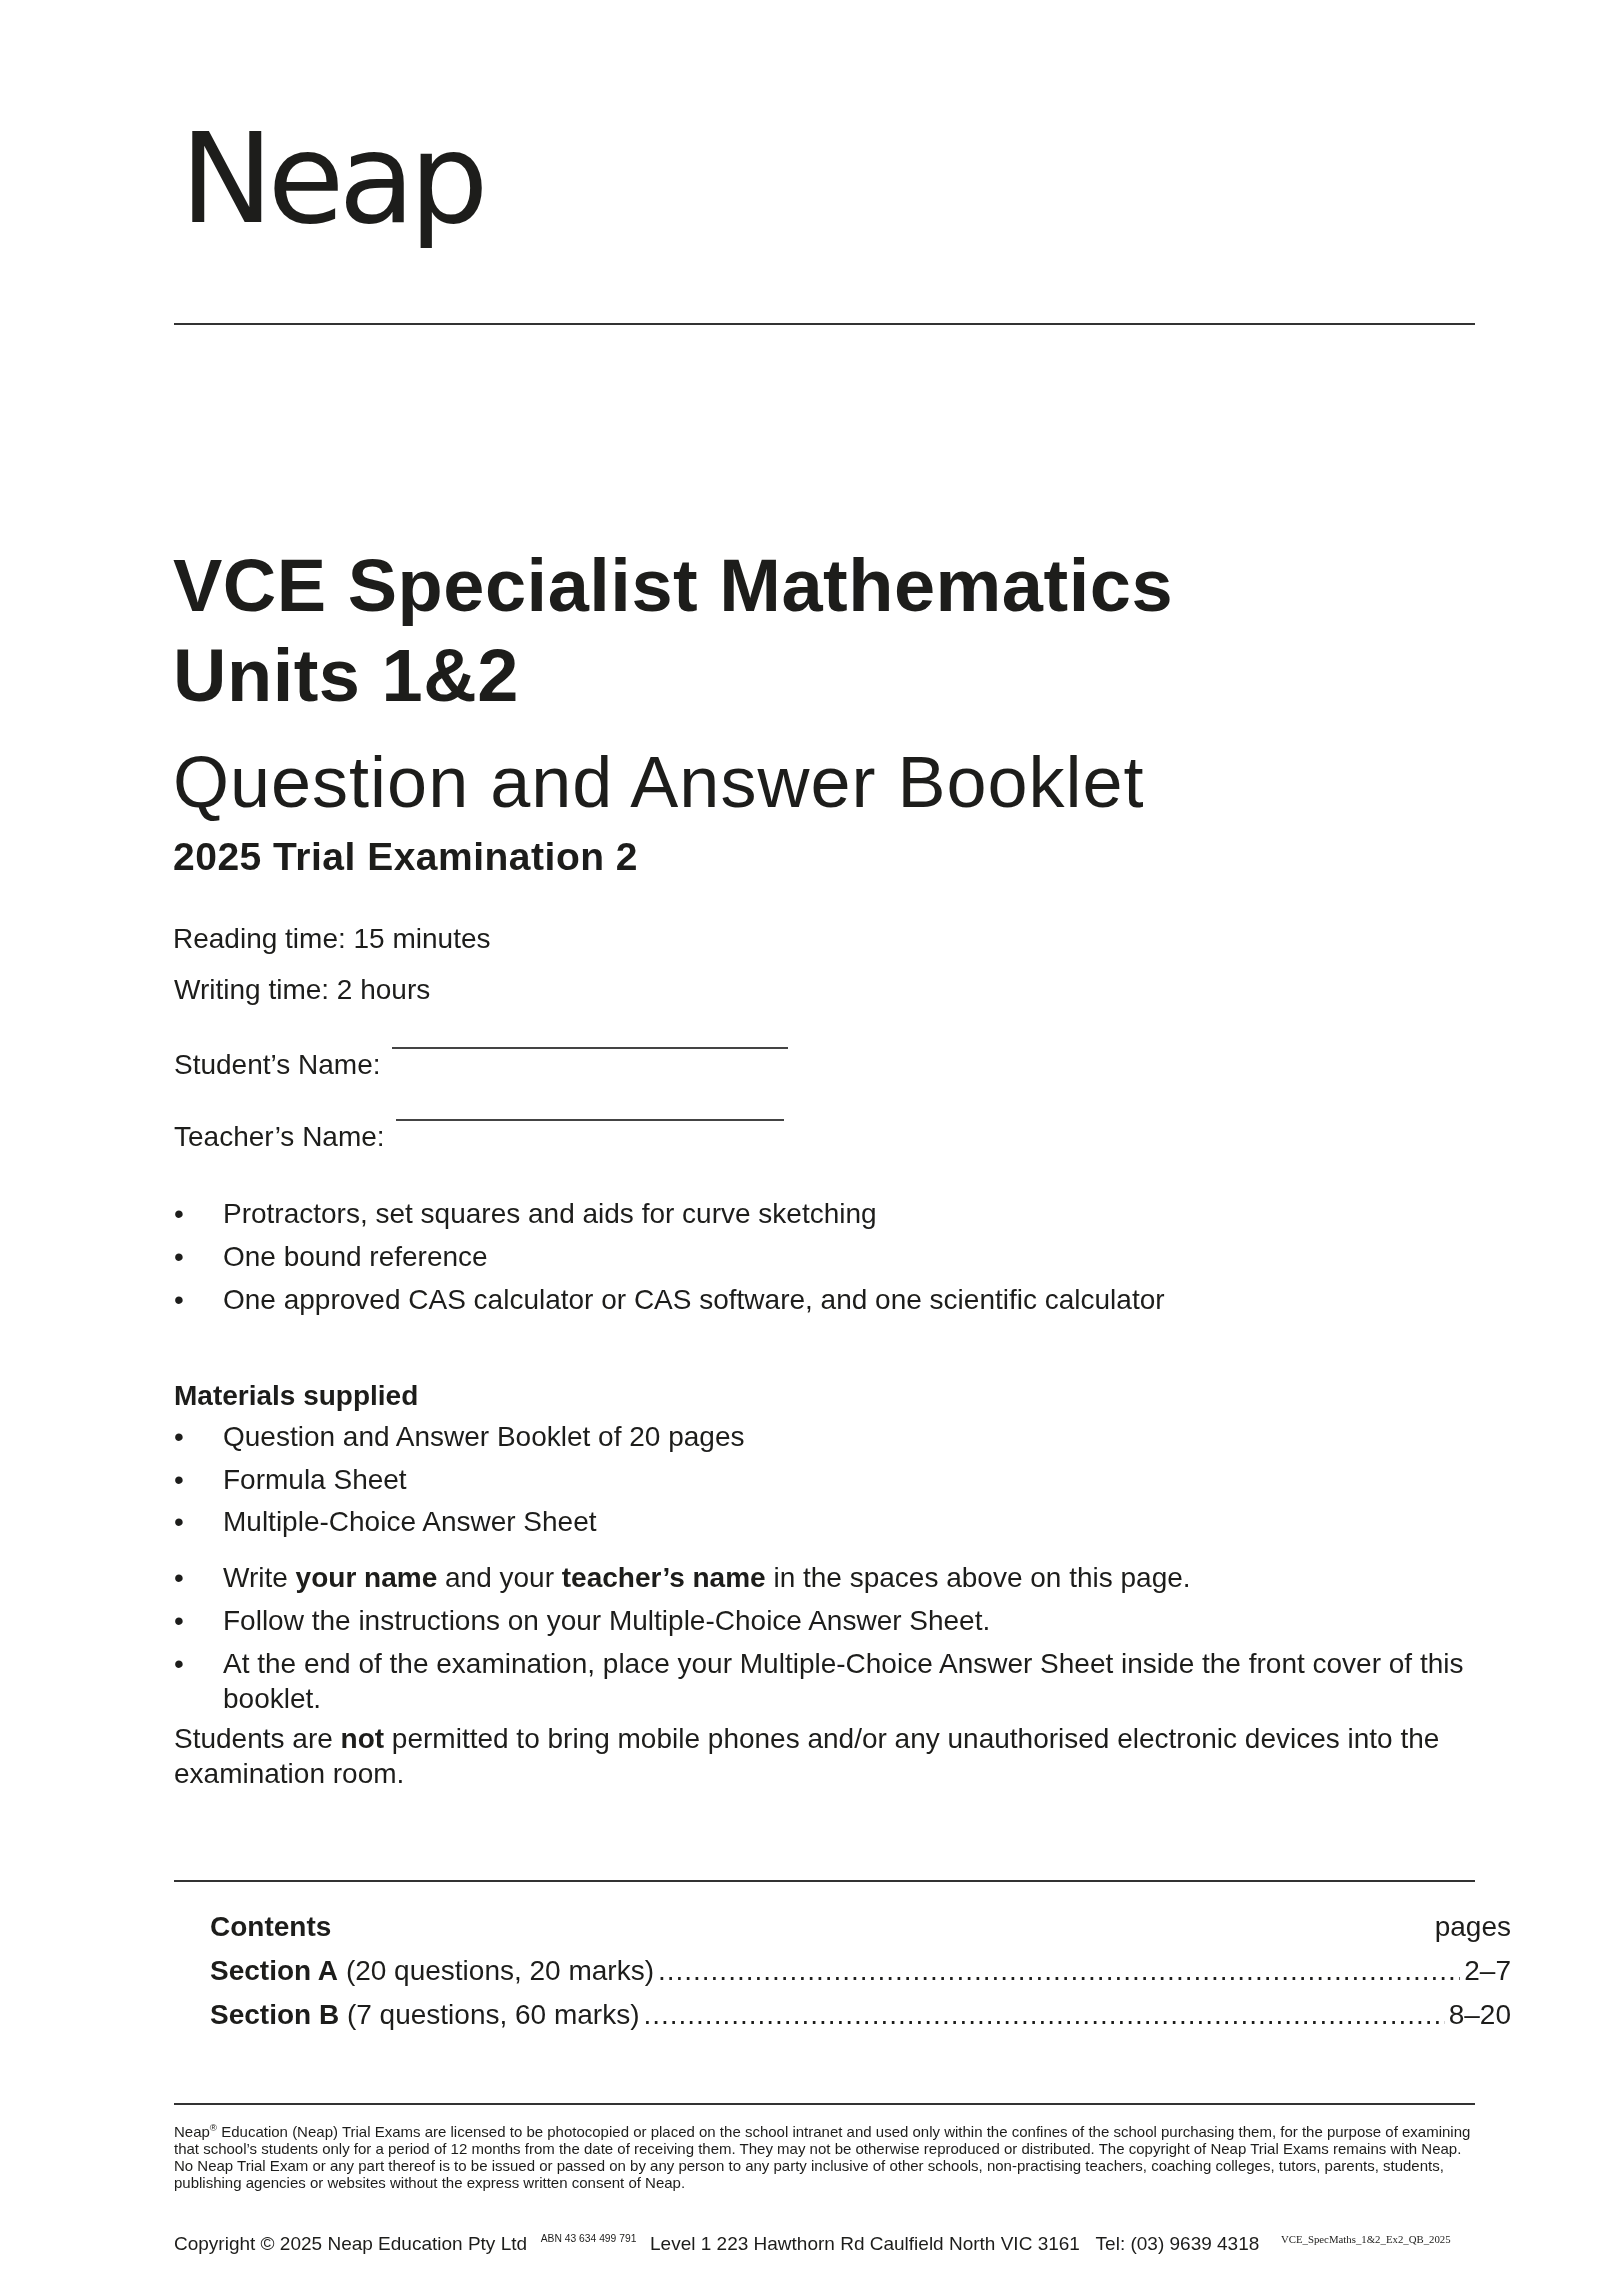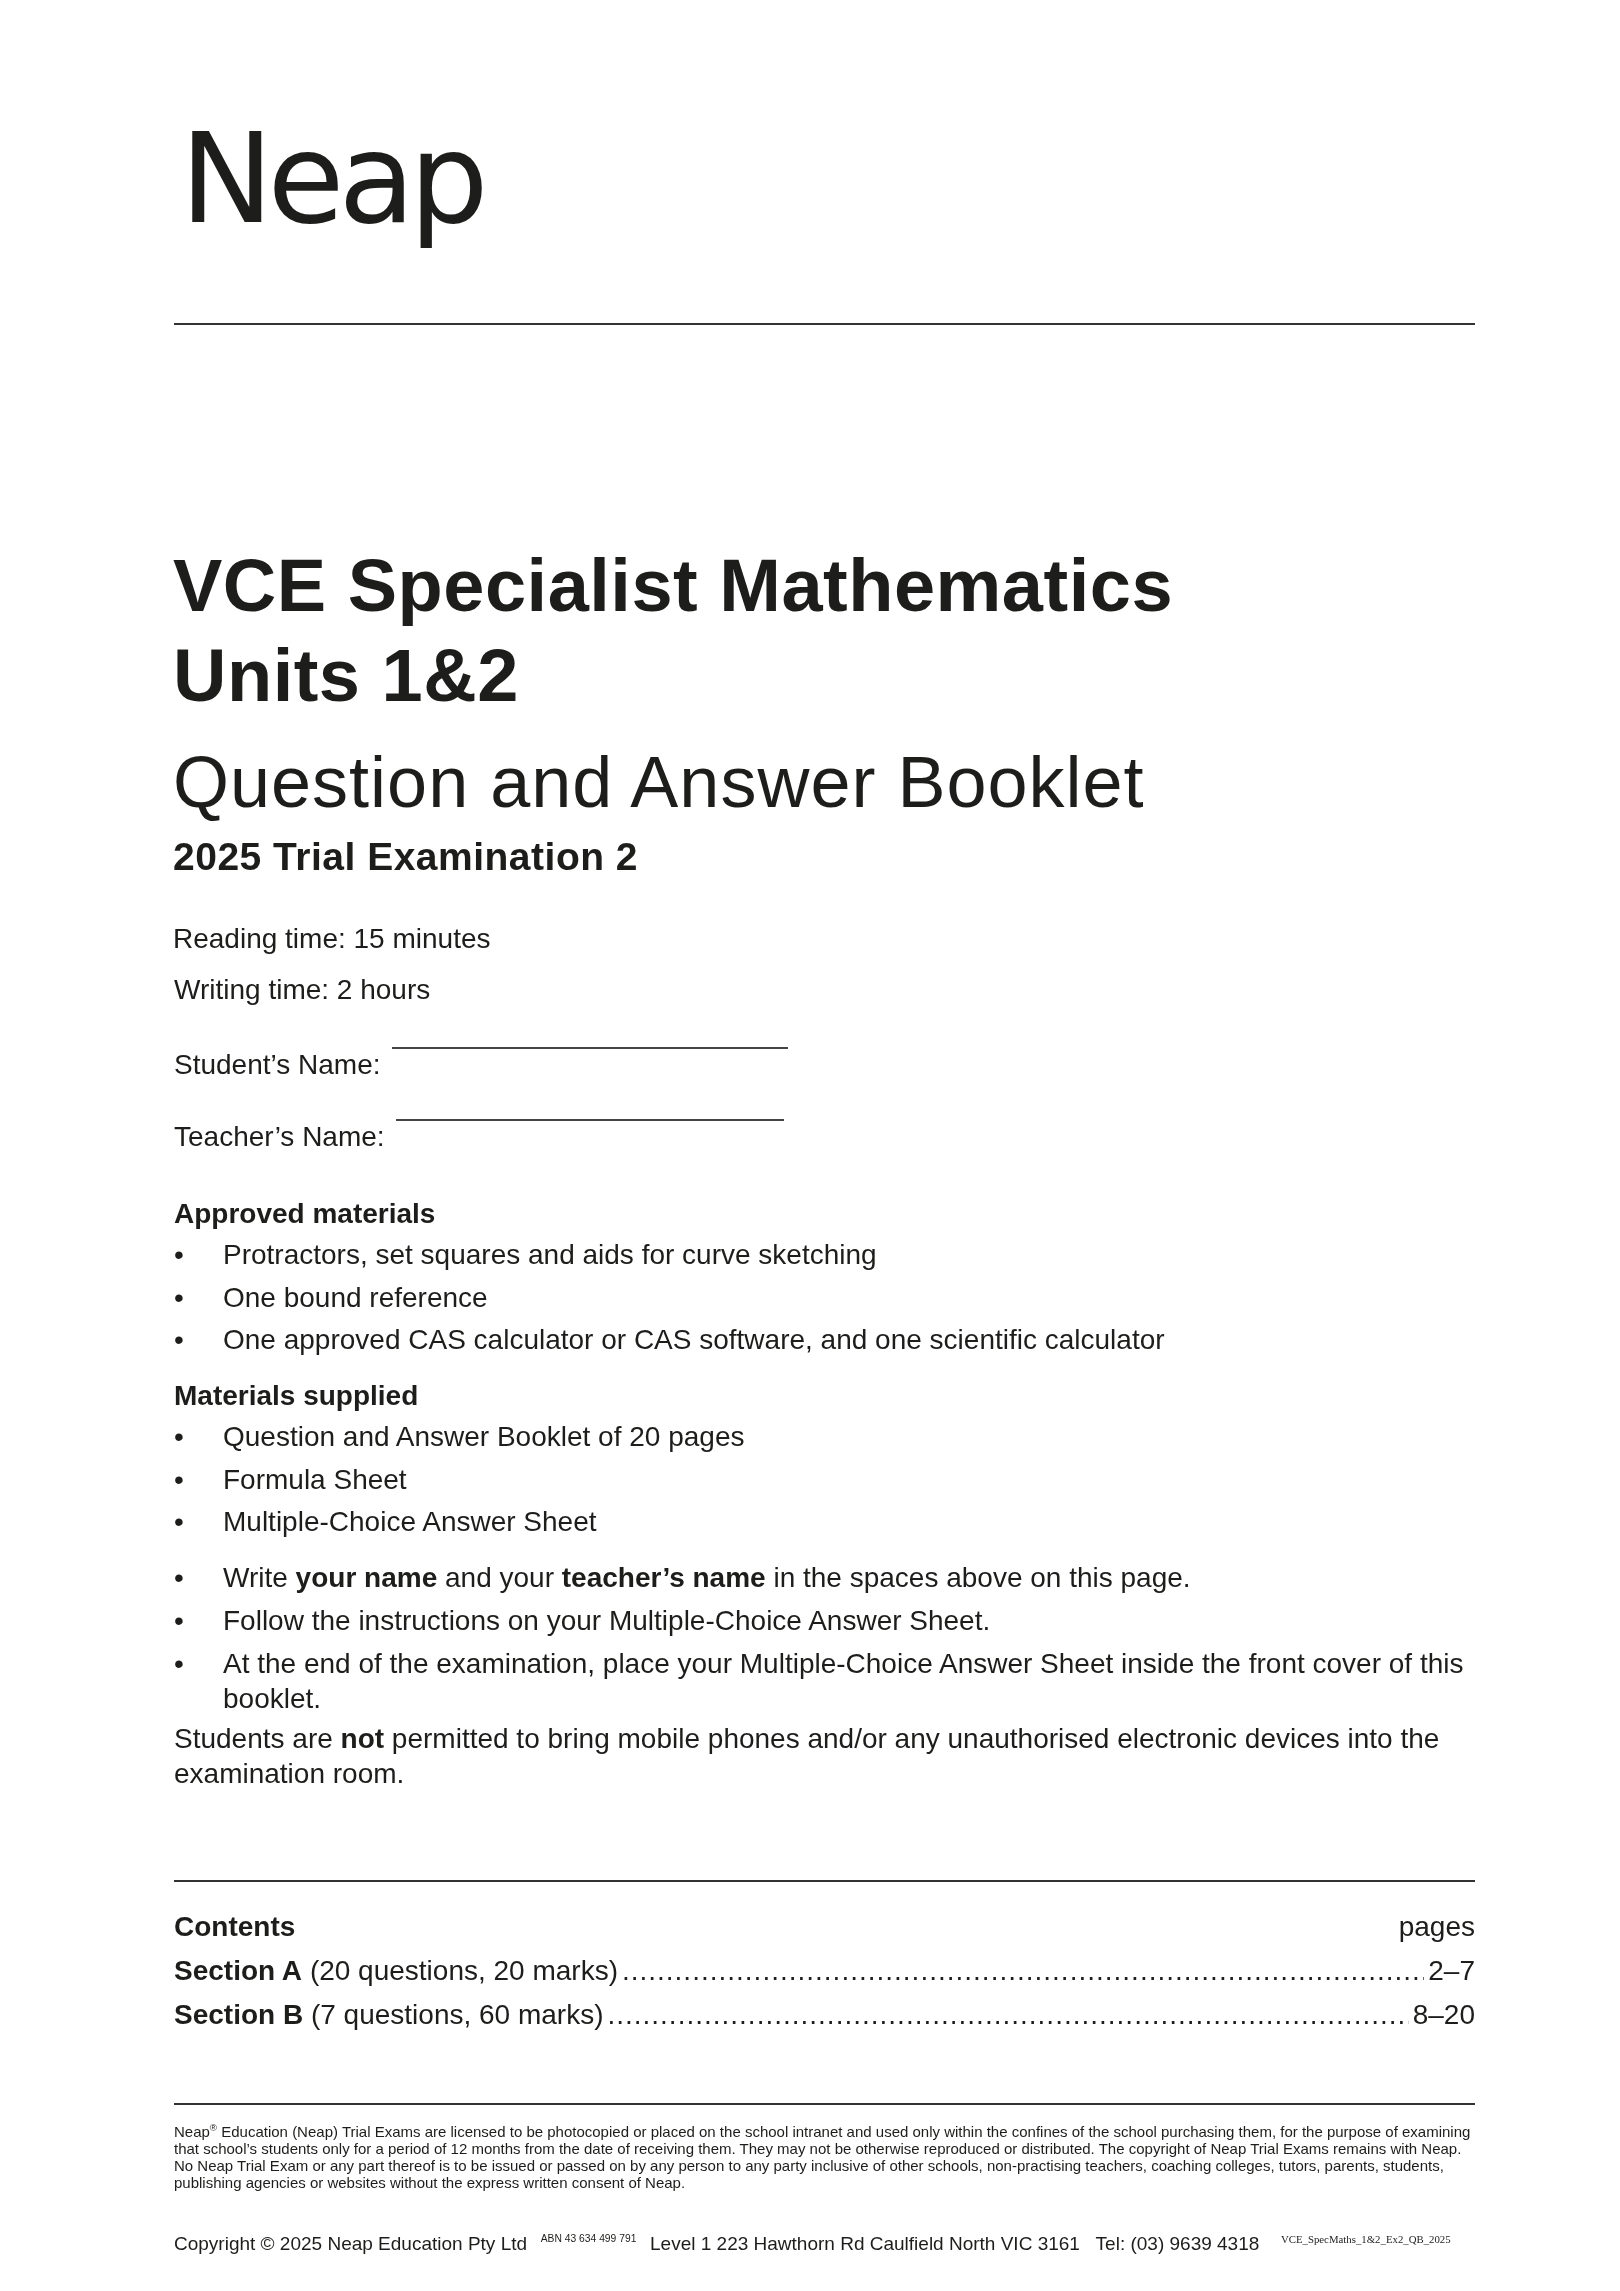--- a/index.html
+++ b/index.html
@@ -10,21 +10,21 @@
   .title { left: 173px; top: 541px; font-size: 74px; font-weight: 700; line-height: 90px; letter-spacing: 0.5px; }
   .subtitle { left: 173px; top: 741px; font-size: 72px; font-weight: 400; letter-spacing: 1px; }
   .exam { left: 173px; top: 835px; font-size: 39px; font-weight: 700; letter-spacing: 0.5px; }
   .txt { font-size: 28px; line-height: 35px; }
   .h { font-weight: 700; font-size: 28px; }
   .field { display: flex; align-items: flex-start; }
   .field .line { height: 0; border-bottom: 2px solid #444; margin-left: 11.8px; margin-bottom: 5.9px; }
   ul.bul { list-style: none; margin: 0; padding: 0; }
   ul.bul li { position: relative; padding-left: 49px; font-size: 28px; line-height: 35px; margin-bottom: 7.8px; }
   ul.bul li::before { content: "•"; position: absolute; left: 0; top: 0; }
-  .toc-row { display: flex; align-items: flex-start; width: 1301px; font-size: 28px; line-height: 35px; margin-bottom: 8.8px; }
+  .toc-row { display: flex; align-items: flex-start; width: 1301px; font-size: 28px; line-height: 35px; margin-bottom: 8.8px; margin-left: 36px; }
   .toc-row .dots { flex: 1; overflow: hidden; white-space: nowrap; margin: 0 3.9px; }
   .toc-row .dots::after { content: "........................................................................................................................................................................................................................"; letter-spacing: 1px; }
   .legal { left: 174px; top: 2119px; width: 1304px; font-size: 15px; line-height: 17px; }
   .footer { left: 174px; top: 2233px; width: 1304px; font-size: 19px; display: flex; align-items: flex-start; white-space: nowrap; }
   .footer .small { font-size: 10.3px; margin: 0 13.7px; }
   .footer .code { font-family: "Liberation Serif", serif; font-size: 10.8px; margin-left: 21.6px; }
 </style>
 </head>
 <body>
 
@@ -44,21 +44,20 @@
 <div class="abs txt field" style="left:174px; top:1047px">
   <span>Student’s Name:</span>
   <span class="line" style="width:396px"></span>
 </div>
 <div class="abs txt field" style="left:174px; top:1119px">
   <span>Teacher’s Name:</span>
   <span class="line" style="width:388px"></span>
 </div>
 
 <div class="abs" style="left:174px; top:1196px; width:1304px">
-  <div class="h" style="line-height:35px; margin-bottom:5.9px">Approved materials</div>
   <ul class="bul">
     <li>Protractors, set squares and aids for curve sketching</li>
     <li>One bound reference</li>
     <li>One approved CAS calculator or CAS software, and one scientific calculator</li>
   </ul>
 </div>
 
 <div class="abs" style="left:174px; top:1378px; width:1304px">
   <div class="h" style="line-height:35px; margin-bottom:5.9px">Materials supplied</div>
   <ul class="bul">

